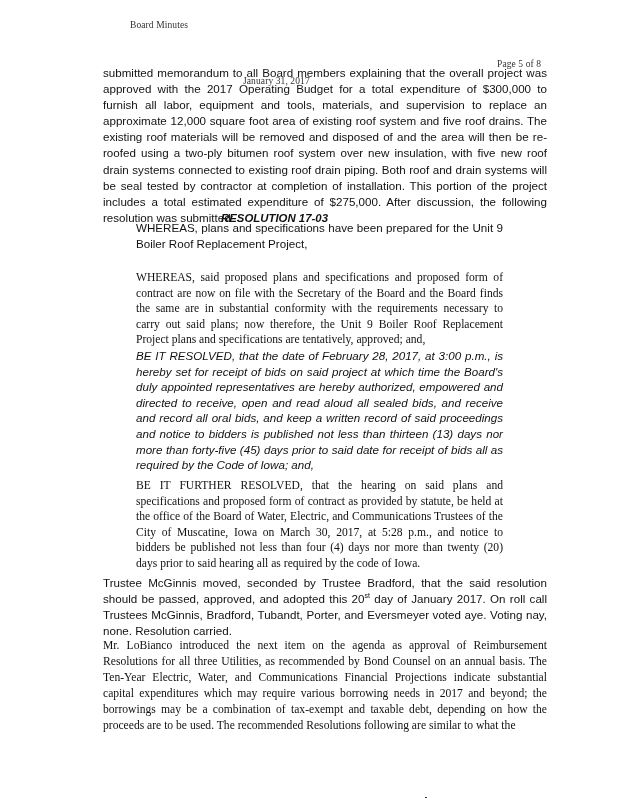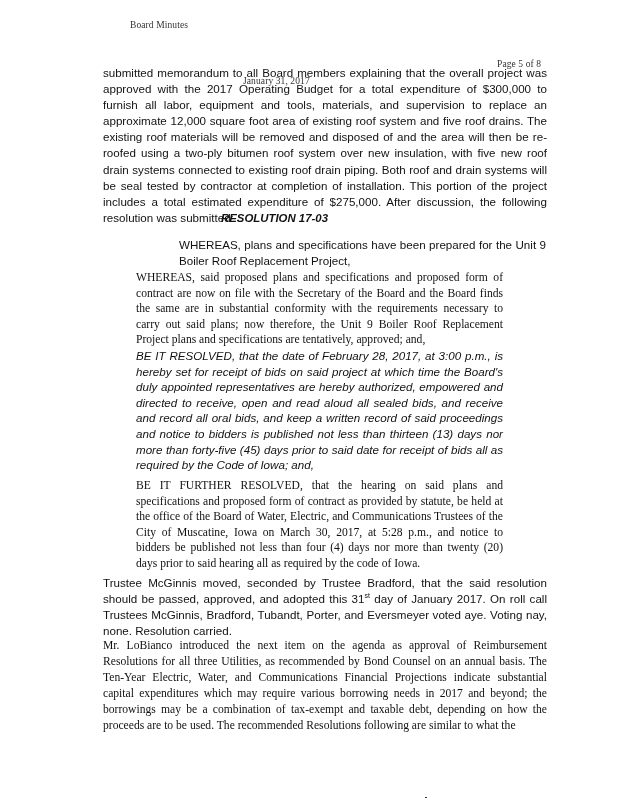--- a/index.html
+++ b/index.html
@@ -12,21 +12,21 @@
   .hdr.right { left: 497px; top: 35px; margin-top: 24px; }
   .body { position: absolute; left: 103px; width: 444px; font-size: 11.6px; line-height: 16.1px;
           text-align: justify; }
   .body p { margin: 0; }
   .para1 { top: 65px; }
   .title { position: absolute; top: 212px; left: 0; width: 549px; text-align: center;
            font-weight: bold; font-style: italic; font-size: 11.4px; }
   .indent { position: absolute; left: 136px; width: 367px; font-size: 11.6px; line-height: 15.6px;
             text-align: justify; }
   .indent p { margin: 0; }
-  .w1 { top: 237px; margin-left: 43px; }
+  .w1 { top: 220px; }
   .w2 { top: 270px; font-family: Liberation Serif, serif; }
   .r1 { top: 348px; font-style: italic; }
   .r2 { top: 478px; font-family: Liberation Serif, serif; }
   .para2 { top: 575px; }
   .para3 { top: 638px; font-family: Liberation Serif, serif; }
   .stray { position: absolute; left: 425px; top: 797px; width: 2px; height: 1px; background: #333; }
   sup { font-size: 7px; vertical-align: super; line-height: 0; }
 </style>
 </head>
 <body>
@@ -48,20 +48,20 @@
   <p>WHEREAS, said proposed plans and specifications and proposed form of contract are now on file with the Secretary of the Board and the Board finds the same are in substantial conformity with the requirements necessary to carry out said plans; now therefore, the Unit 9 Boiler Roof Replacement Project plans and specifications are tentatively, approved; and,</p>
 </div>
 <div class="indent r1">
   <p>BE IT RESOLVED, that the date of February 28, 2017, at 3:00 p.m., is hereby set for receipt of bids on said project at which time the Board's duly appointed representatives are hereby authorized, empowered and directed to receive, open and read aloud all sealed bids, and receive and record all oral bids, and keep a written record of said proceedings and notice to bidders is published not less than thirteen (13) days nor more than forty-five (45) days prior to said date for receipt of bids all as required by the Code of Iowa; and,</p>
 </div>
 <div class="indent r2">
   <p>BE IT FURTHER RESOLVED, that the hearing on said plans and specifications and proposed form of contract as provided by statute, be held at the office of the Board of Water, Electric, and Communications Trustees of the City of Muscatine, Iowa on March 30, 2017, at 5:28 p.m., and notice to bidders be published not less than four (4) days nor more than twenty (20) days prior to said hearing all as required by the code of Iowa.</p>
 </div>
 
 <div class="body para2">
-  <p><span>Trustee McGinnis moved, seconded by Trustee Bradford, that the said resolution should be passed, approved, and adopted this 31</span><sup>st</sup><span> day of January 2017. On roll call Trustees McGinnis, Bradford, Tubandt, Porter, and Eversmeyer voted aye. Voting nay, none. Resolution carried.</span></p>
+  <p><span>Trustee McGinnis moved, seconded by Trustee Bradford, that the said resolution should be passed, approved, and adopted this 20</span><sup>st</sup><span> day of January 2017. On roll call Trustees McGinnis, Bradford, Tubandt, Porter, and Eversmeyer voted aye. Voting nay, none. Resolution carried.</span></p>
 </div>
 
 <div class="body para3">
   <p>Mr. LoBianco introduced the next item on the agenda as approval of Reimbursement Resolutions for all three Utilities, as recommended by Bond Counsel on an annual basis. The Ten-Year Electric, Water, and Communications Financial Projections indicate substantial capital expenditures which may require various borrowing needs in 2017 and beyond; the borrowings may be a combination of tax-exempt and taxable debt, depending on how the proceeds are to be used. The recommended Resolutions following are similar to what the</p>
 </div>
 
 <div class="stray"></div>
 
 </body></html>

